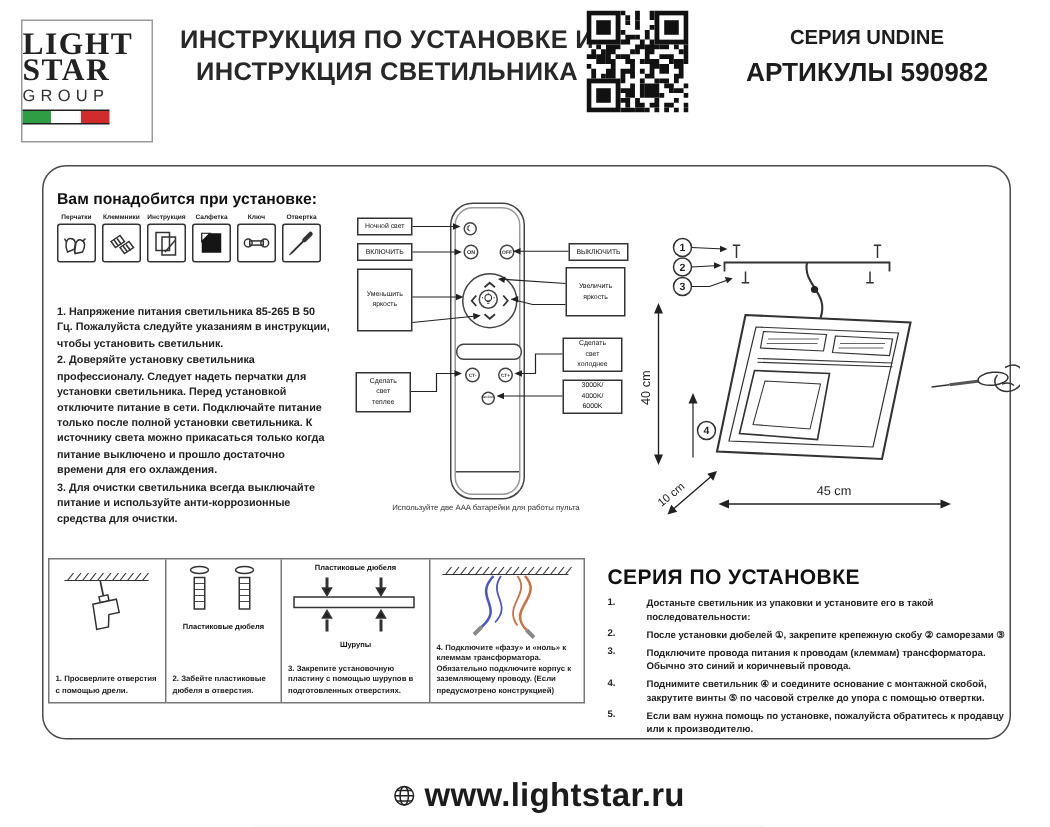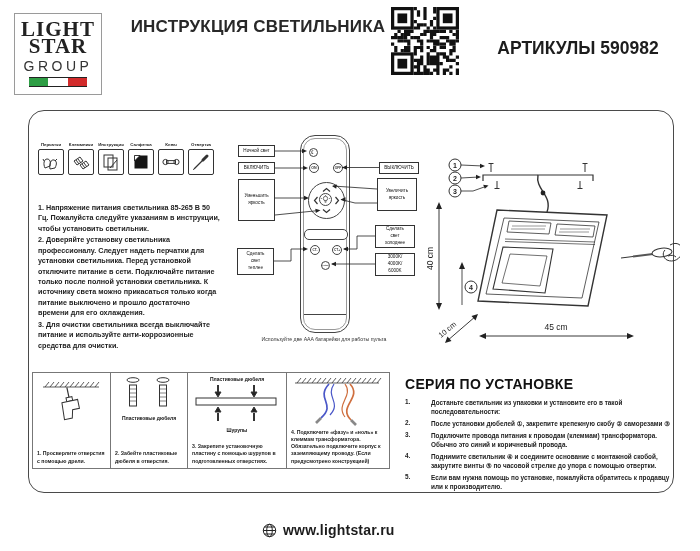--- a/index.html
+++ b/index.html
@@ -1,21 +1,21 @@
 <!DOCTYPE html>
 <html><head>
 <meta charset="utf-8">
 <style>
   html,body{margin:0;padding:0;background:#e8e8e8;}
   .page{position:relative;width:700px;height:551px;background:#fff;font-family:"Liberation Sans",sans-serif;color:#1b1b1b;overflow:hidden;margin:0 auto;}
   .abs{position:absolute;}
   
-  .logo-box{left:14px;top:13px;width:88px;height:82px;border:1px solid #9a9a9a;display:flex;flex-direction:column;align-items:center;justify-content:flex-start;padding-top:7px;box-sizing:border-box;}
+  .logo-box{left:14px;top:13px;width:88px;height:82px;border:1px solid #9a9a9a;display:flex;flex-direction:column;align-items:flex-start;justify-content:flex-start;padding-top:7px;box-sizing:border-box;}
   .logo-word{font-family:"Liberation Serif",serif;font-weight:bold;font-size:21px;line-height:17px;letter-spacing:1px;color:#222;}
-  .logo-group{font-size:14px;letter-spacing:3.5px;color:#333;margin-top:3px;}
+  .logo-group{font-size:11px;letter-spacing:3.5px;color:#333;margin-top:3px;}
   .logo-flag{width:58px;height:8px;margin-top:3px;border-top:1.5px solid #222;border-bottom:1.5px solid #222;display:flex;}
   .logo-flag span{height:100%;}
   .doc-title{left:112px;top:16px;width:292px;text-align:center;font-weight:bold;font-size:17px;line-height:21px;color:#282828;letter-spacing:.2px;}
   .series{left:478px;top:17px;width:200px;text-align:center;font-weight:bold;font-size:13.5px;color:#1d1d1d;}
   .articles{left:478px;top:38px;width:200px;text-align:center;font-weight:bold;font-size:17.5px;color:#1d1d1d;}
   
   .frame{left:28px;top:110px;width:644px;height:381px;border:1.4px solid #4a4a4a;border-radius:16px;}
   
   .needs-h{left:38px;top:127px;font-size:10.5px;font-weight:bold;color:#111;}
   .tools{left:38px;top:142px;display:flex;gap:4px;}
@@ -41,62 +41,65 @@
   .pcap{position:absolute;left:4px;right:3px;bottom:3px;font-size:5.2px;line-height:1.4;font-weight:600;color:#222;}
   .plabel{position:absolute;left:0;right:0;text-align:center;font-size:5px;font-weight:bold;color:#111;}
   
   .steps{left:405px;top:376px;width:272px;}
   .steps-h{font-size:14px;font-weight:bold;color:#111;letter-spacing:.3px;margin-bottom:6px;}
   .srow{display:flex;margin-bottom:2.5px;}
   .sn{width:26px;font-size:6.4px;font-weight:bold;color:#222;flex:0 0 auto;}
   .st{flex:1;font-size:6.4px;line-height:1.45;font-weight:600;color:#222;}
   
   .footer{left:262px;top:517px;width:190px;height:26px;display:flex;align-items:center;gap:6px;}
-  .furl{font-size:14px;font-weight:bold;color:#1c1c1c;letter-spacing:.2px;}
+  .furl{font-size:22px;font-weight:bold;color:#1c1c1c;letter-spacing:.2px;}
   svg{display:block;}
 </style>
 </head>
 <body>
 
 <div class="page">
 
   <div class="abs logo-box">
     <div class="logo-word">LIGHT</div>
     <div class="logo-word">STAR</div>
     <div class="logo-group">GROUP</div>
     <div class="logo-flag">
       <span style="width:19px;background:#2e9e45;"></span>
         <span style="width:20px;background:#fff;"></span>
         <span style="width:19px;background:#d22b2b;"></span>
     </div>
   </div>
 
   <div class="abs doc-title">
+    <div>ИНСТРУКЦИЯ ПО УСТАНОВКЕ И</div>
     <div>ИНСТРУКЦИЯ СВЕТИЛЬНИКА</div>
   </div>
 
   <div class="abs" style="left:391px;top:7px;width:68px;height:68px;">
     <svg id="qr-svg" width="68" height="68" viewBox="0 0 68 68">
         <path d="M22.7,0.0h3.2v3.2h-3.2zM32.4,0.0h3.2v3.2h-3.2zM42.1,0.0h3.2v3.2h-3.2zM25.9,3.2h3.2v3.2h-3.2zM32.4,3.2h3.2v3.2h-3.2zM42.1,3.2h3.2v3.2h-3.2zM25.9,6.5h3.2v3.2h-3.2zM32.4,6.5h3.2v3.2h-3.2zM32.4,9.7h3.2v3.2h-3.2zM42.1,9.7h3.2v3.2h-3.2zM22.7,13.0h3.2v3.2h-3.2zM38.9,13.0h3.2v3.2h-3.2zM25.9,16.2h3.2v3.2h-3.2zM29.1,16.2h3.2v3.2h-3.2zM32.4,16.2h3.2v3.2h-3.2zM38.9,16.2h3.2v3.2h-3.2zM22.7,19.4h3.2v3.2h-3.2zM25.9,19.4h3.2v3.2h-3.2zM35.6,19.4h3.2v3.2h-3.2zM42.1,19.4h3.2v3.2h-3.2zM6.5,22.7h3.2v3.2h-3.2zM13.0,22.7h3.2v3.2h-3.2zM16.2,22.7h3.2v3.2h-3.2zM19.4,22.7h3.2v3.2h-3.2zM32.4,22.7h3.2v3.2h-3.2zM35.6,22.7h3.2v3.2h-3.2zM38.9,22.7h3.2v3.2h-3.2zM42.1,22.7h3.2v3.2h-3.2zM45.3,22.7h3.2v3.2h-3.2zM48.6,22.7h3.2v3.2h-3.2zM51.8,22.7h3.2v3.2h-3.2zM58.3,22.7h3.2v3.2h-3.2zM64.8,22.7h3.2v3.2h-3.2zM3.2,25.9h3.2v3.2h-3.2zM9.7,25.9h3.2v3.2h-3.2zM13.0,25.9h3.2v3.2h-3.2zM16.2,25.9h3.2v3.2h-3.2zM29.1,25.9h3.2v3.2h-3.2zM32.4,25.9h3.2v3.2h-3.2zM38.9,25.9h3.2v3.2h-3.2zM42.1,25.9h3.2v3.2h-3.2zM61.5,25.9h3.2v3.2h-3.2zM64.8,25.9h3.2v3.2h-3.2zM0.0,29.1h3.2v3.2h-3.2zM3.2,29.1h3.2v3.2h-3.2zM6.5,29.1h3.2v3.2h-3.2zM9.7,29.1h3.2v3.2h-3.2zM13.0,29.1h3.2v3.2h-3.2zM19.4,29.1h3.2v3.2h-3.2zM22.7,29.1h3.2v3.2h-3.2zM25.9,29.1h3.2v3.2h-3.2zM38.9,29.1h3.2v3.2h-3.2zM48.6,29.1h3.2v3.2h-3.2zM51.8,29.1h3.2v3.2h-3.2zM55.0,29.1h3.2v3.2h-3.2zM64.8,29.1h3.2v3.2h-3.2zM6.5,32.4h3.2v3.2h-3.2zM9.7,32.4h3.2v3.2h-3.2zM13.0,32.4h3.2v3.2h-3.2zM16.2,32.4h3.2v3.2h-3.2zM25.9,32.4h3.2v3.2h-3.2zM29.1,32.4h3.2v3.2h-3.2zM35.6,32.4h3.2v3.2h-3.2zM38.9,32.4h3.2v3.2h-3.2zM42.1,32.4h3.2v3.2h-3.2zM45.3,32.4h3.2v3.2h-3.2zM55.0,32.4h3.2v3.2h-3.2zM58.3,32.4h3.2v3.2h-3.2zM61.5,32.4h3.2v3.2h-3.2zM64.8,32.4h3.2v3.2h-3.2zM0.0,35.6h3.2v3.2h-3.2zM16.2,35.6h3.2v3.2h-3.2zM29.1,35.6h3.2v3.2h-3.2zM42.1,35.6h3.2v3.2h-3.2zM45.3,35.6h3.2v3.2h-3.2zM48.6,35.6h3.2v3.2h-3.2zM51.8,35.6h3.2v3.2h-3.2zM58.3,35.6h3.2v3.2h-3.2zM61.5,35.6h3.2v3.2h-3.2zM3.2,38.9h3.2v3.2h-3.2zM13.0,38.9h3.2v3.2h-3.2zM16.2,38.9h3.2v3.2h-3.2zM22.7,38.9h3.2v3.2h-3.2zM25.9,38.9h3.2v3.2h-3.2zM29.1,38.9h3.2v3.2h-3.2zM35.6,38.9h3.2v3.2h-3.2zM42.1,38.9h3.2v3.2h-3.2zM48.6,38.9h3.2v3.2h-3.2zM51.8,38.9h3.2v3.2h-3.2zM61.5,38.9h3.2v3.2h-3.2zM3.2,42.1h3.2v3.2h-3.2zM9.7,42.1h3.2v3.2h-3.2zM13.0,42.1h3.2v3.2h-3.2zM16.2,42.1h3.2v3.2h-3.2zM22.7,42.1h3.2v3.2h-3.2zM29.1,42.1h3.2v3.2h-3.2zM38.9,42.1h3.2v3.2h-3.2zM42.1,42.1h3.2v3.2h-3.2zM58.3,42.1h3.2v3.2h-3.2zM61.5,42.1h3.2v3.2h-3.2zM22.7,45.3h3.2v3.2h-3.2zM35.6,45.3h3.2v3.2h-3.2zM45.3,45.3h3.2v3.2h-3.2zM48.6,45.3h3.2v3.2h-3.2zM51.8,45.3h3.2v3.2h-3.2zM58.3,45.3h3.2v3.2h-3.2zM29.1,48.6h3.2v3.2h-3.2zM35.6,48.6h3.2v3.2h-3.2zM38.9,48.6h3.2v3.2h-3.2zM42.1,48.6h3.2v3.2h-3.2zM45.3,48.6h3.2v3.2h-3.2zM51.8,48.6h3.2v3.2h-3.2zM55.0,48.6h3.2v3.2h-3.2zM64.8,48.6h3.2v3.2h-3.2zM22.7,51.8h3.2v3.2h-3.2zM25.9,51.8h3.2v3.2h-3.2zM29.1,51.8h3.2v3.2h-3.2zM35.6,51.8h3.2v3.2h-3.2zM38.9,51.8h3.2v3.2h-3.2zM42.1,51.8h3.2v3.2h-3.2zM45.3,51.8h3.2v3.2h-3.2zM55.0,51.8h3.2v3.2h-3.2zM58.3,51.8h3.2v3.2h-3.2zM61.5,51.8h3.2v3.2h-3.2zM25.9,55.0h3.2v3.2h-3.2zM29.1,55.0h3.2v3.2h-3.2zM35.6,55.0h3.2v3.2h-3.2zM38.9,55.0h3.2v3.2h-3.2zM42.1,55.0h3.2v3.2h-3.2zM45.3,55.0h3.2v3.2h-3.2zM48.6,55.0h3.2v3.2h-3.2zM64.8,55.0h3.2v3.2h-3.2zM22.7,58.3h3.2v3.2h-3.2zM25.9,58.3h3.2v3.2h-3.2zM32.4,58.3h3.2v3.2h-3.2zM45.3,58.3h3.2v3.2h-3.2zM58.3,58.3h3.2v3.2h-3.2zM25.9,61.5h3.2v3.2h-3.2zM32.4,61.5h3.2v3.2h-3.2zM35.6,61.5h3.2v3.2h-3.2zM42.1,61.5h3.2v3.2h-3.2zM45.3,61.5h3.2v3.2h-3.2zM51.8,61.5h3.2v3.2h-3.2zM55.0,61.5h3.2v3.2h-3.2zM64.8,61.5h3.2v3.2h-3.2zM22.7,64.8h3.2v3.2h-3.2zM25.9,64.8h3.2v3.2h-3.2zM29.1,64.8h3.2v3.2h-3.2zM32.4,64.8h3.2v3.2h-3.2zM35.6,64.8h3.2v3.2h-3.2zM38.9,64.8h3.2v3.2h-3.2zM45.3,64.8h3.2v3.2h-3.2zM51.8,64.8h3.2v3.2h-3.2zM58.3,64.8h3.2v3.2h-3.2zM64.8,64.8h3.2v3.2h-3.2z" fill="#111"></path>
         <rect x="0" y="0" width="22.666666666666668" height="22.666666666666668" fill="#111"></rect>
         <rect x="3.238095238095238" y="3.238095238095238" width="16.19047619047619" height="16.19047619047619" fill="#fff"></rect>
         <rect x="6.476190476190476" y="6.476190476190476" width="9.714285714285715" height="9.714285714285715" fill="#111"></rect>
         <rect x="45.33333333333333" y="0" width="22.666666666666668" height="22.666666666666668" fill="#111"></rect>
         <rect x="48.57142857142857" y="3.238095238095238" width="16.19047619047619" height="16.19047619047619" fill="#fff"></rect>
         <rect x="51.8095238095238" y="6.476190476190476" width="9.714285714285715" height="9.714285714285715" fill="#111"></rect>
         <rect x="0" y="45.33333333333333" width="22.666666666666668" height="22.666666666666668" fill="#111"></rect>
         <rect x="3.238095238095238" y="48.57142857142857" width="16.19047619047619" height="16.19047619047619" fill="#fff"></rect>
         <rect x="6.476190476190476" y="51.8095238095238" width="9.714285714285715" height="9.714285714285715" fill="#111"></rect>
       </svg>
   </div>
 
+  <div class="abs series">СЕРИЯ UNDINE</div>
   <div class="abs articles">АРТИКУЛЫ 590982</div>
 
   <div class="abs frame"></div>
 
+  <div class="abs needs-h">Вам понадобится при установке:</div>
 
   <div class="abs tools">
     <div class="tool">
       <div class="tool-lbl">Перчатки</div>
       <div class="tool-box">
           <span>
         <svg width="20" height="20" viewBox="0 0 20 20" fill="none" stroke="#333" stroke-width="1">
           <path d="M4,16 c-2,-4 -1,-9 2,-9 c3,0 4,3 3,7 z"></path>
               <path d="M9,17 c-1,-5 1,-10 4,-9 c3,1 3,4 1,8 z"></path>
               <path d="M3,9 l-1,-2 M14,9 l2,-2"></path>

